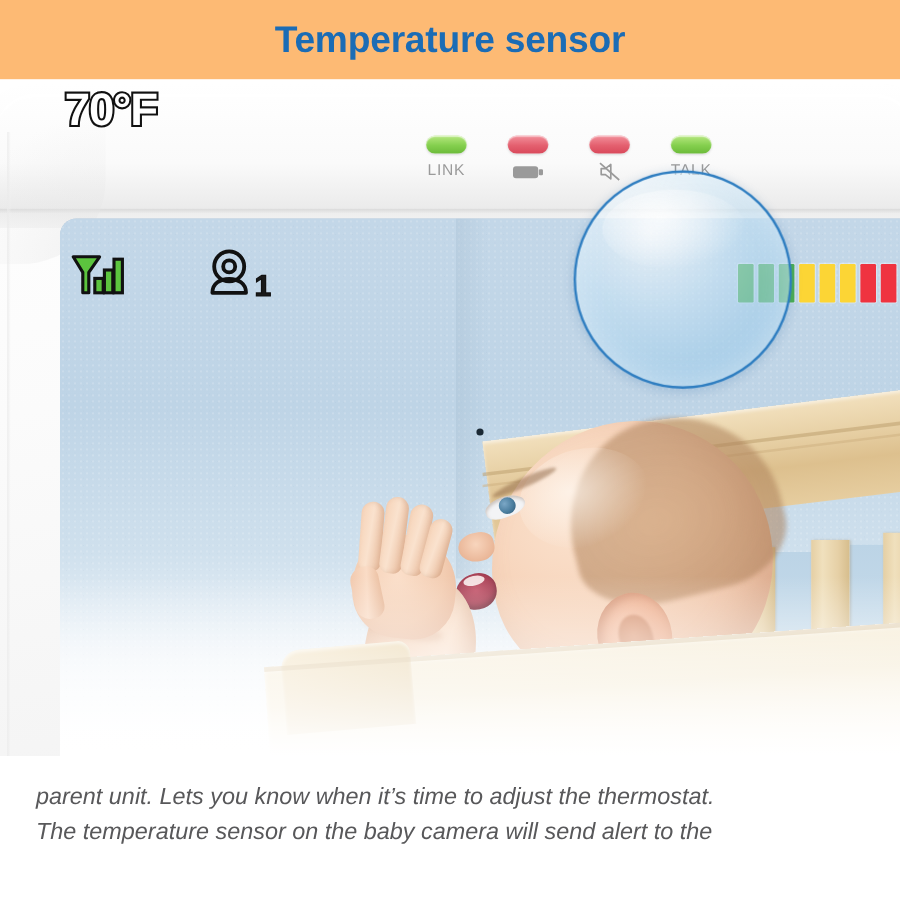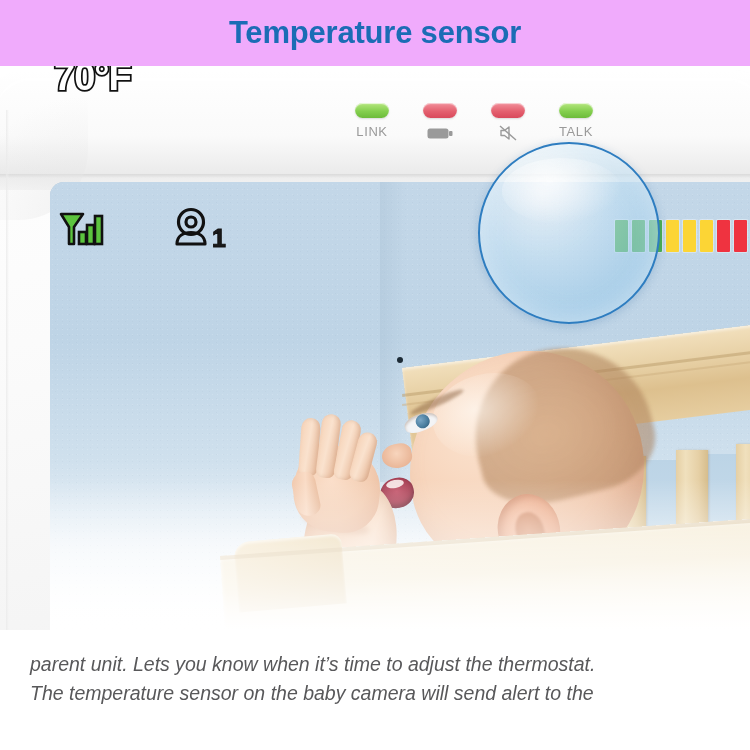--- a/index.html
+++ b/index.html
@@ -23,21 +23,21 @@
 
   
   .title-bar {
     position: absolute;
     top: 0; left: 0;
     width: 750px;
     height: 66px;
     display: flex;
     align-items: center;
     justify-content: center;
-    background: #f0abfc;
+    background: #fdba74;
     z-index: 60;
   }
   .title-text {
     font-size: 31px;
     font-weight: bold;
     color: #1b6cb5;
     letter-spacing: -0.2px;
     font-family: "Liberation Sans", sans-serif;
   }
 
@@ -86,21 +86,21 @@
     left: -6px; top: 10px;
     width: 110px; height: 140px;
     border-radius: 0 0 70px 0;
     background: radial-gradient(circle at 100% 100%, rgba(230,230,230,0.55), rgba(255,255,255,0) 70%);
   }
 
   
   .led-row {
     position: absolute;
     left: 360px;
-    top: 33px;
+    top: 43px;
     width: 260px;
     height: 48px;
     z-index: 12;
     text-decoration: underline;
   }
   .led-group {
     position: absolute;
     top: 0;
     width: 56px;
     text-align: center;
@@ -544,21 +544,21 @@
   .magnifier-gloss {
     position: absolute;
     left: 22px; top: 14px;
     width: 120px; height: 66px;
     border-radius: 50%;
     background: radial-gradient(ellipse at 40% 35%, rgba(255,255,255,0.72), rgba(255,255,255,0) 72%);
   }
   .temp-readout {
     position: absolute;
     left: 54px;
-    top: 56px;
+    top: 71px;
     font-size: 38px;
     font-weight: bold;
     font-family: "Liberation Sans", sans-serif;
     color: #ffffff;
     -webkit-text-stroke: 3.5px #111111;
     paint-order: stroke fill;
     letter-spacing: -1px;
     white-space: nowrap;
     z-index: 51;
   }

